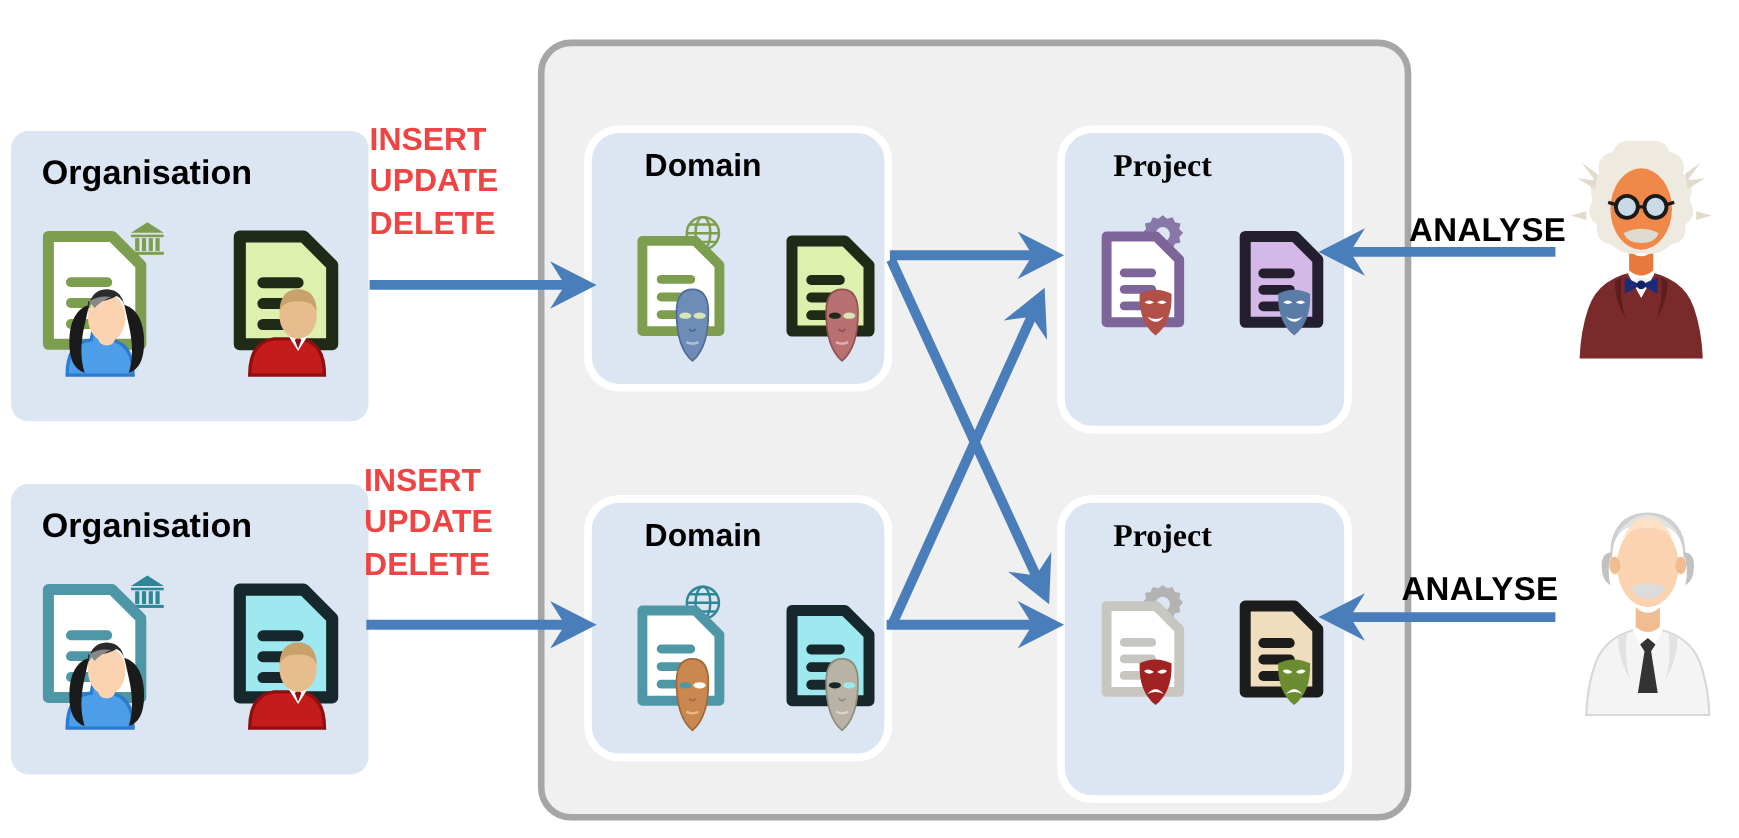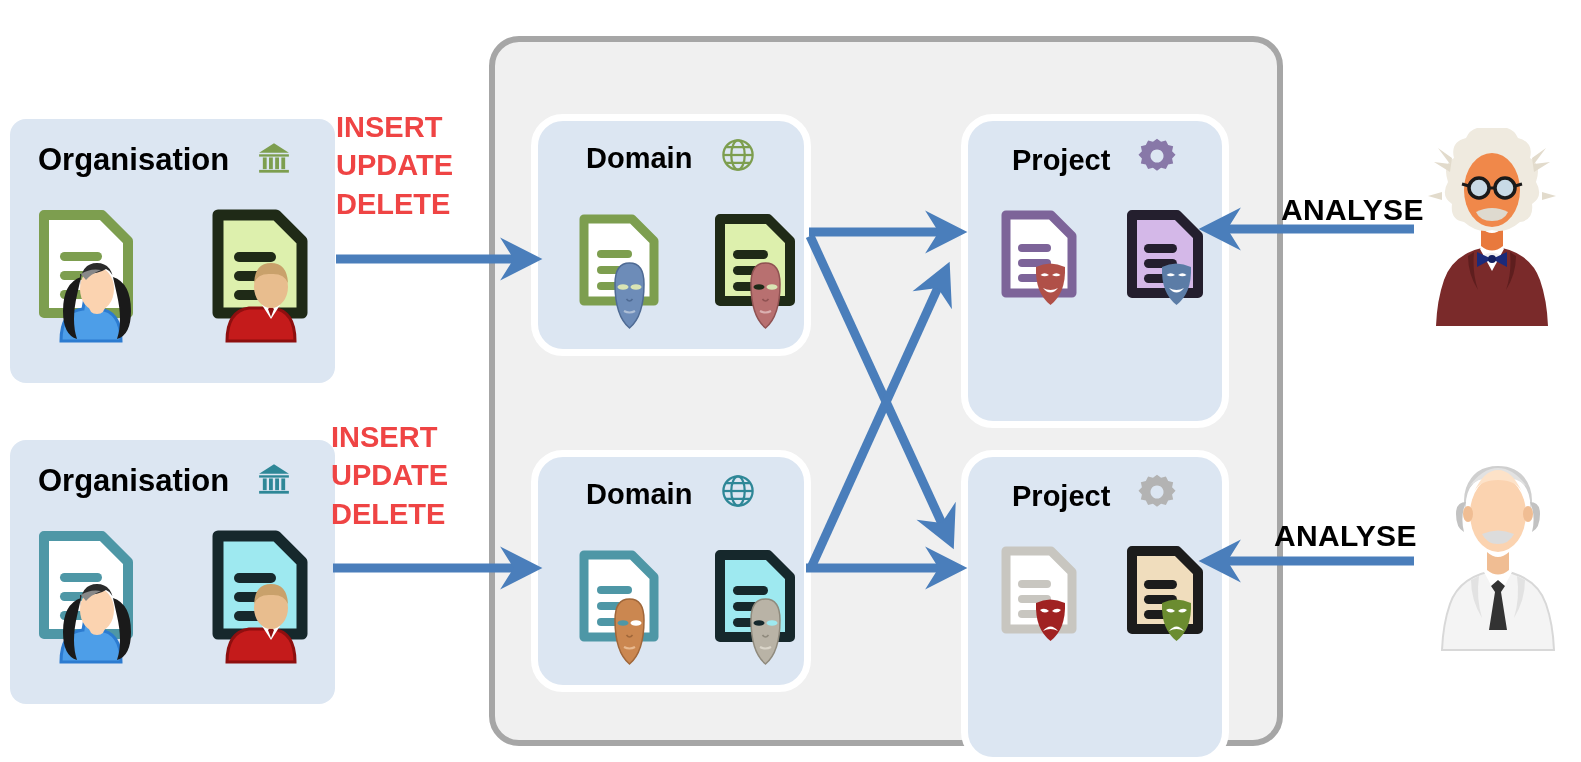--- a/index.html
+++ b/index.html
@@ -45,40 +45,41 @@
     box-sizing: border-box;
     z-index: 20;
   }
   .card.inner {
     border: 7px solid #ffffff;
     border-radius: 32px;
   }
   .card-title {
     position: absolute;
     display: flex;
-    align-items: flex-end;
+    align-items: center;
     gap: 28px;
     font-weight: bold;
     color: #000000;
     white-space: nowrap;
+    flex-direction: column;
   }
   .card-title .label { line-height: 1; }
   .card-icon { display: block; }
 
   .org-card { width: 325px; height: 264px; }
   .org-card .card-title { left: 28px; top: 22px; font-size: 31px; }
   #org-card-1 { left: 10px; top: 119px; }
   #org-card-2 { left: 10px; top: 440px; }
 
   .domain-card { width: 280px; height: 242px; }
   .domain-card .card-title { left: 48px; top: 16px; font-size: 29px; }
   #domain-card-1 { left: 531px; top: 114px; }
   #domain-card-2 { left: 531px; top: 450px; }
 
-  .project-card { width: 268px; height: 314px; }
+  .project-card { width: 268px; height: 280px; font-family: Liberation Serif, serif; }
   .project-card .card-title { left: 44px; top: 16px; font-size: 29px; }
   #project-card-1 { left: 961px; top: 114px; }
   #project-card-2 { left: 961px; top: 450px; }
 
   
   .icon-row {
     position: absolute;
     display: flex;
     align-items: flex-end;
   }

